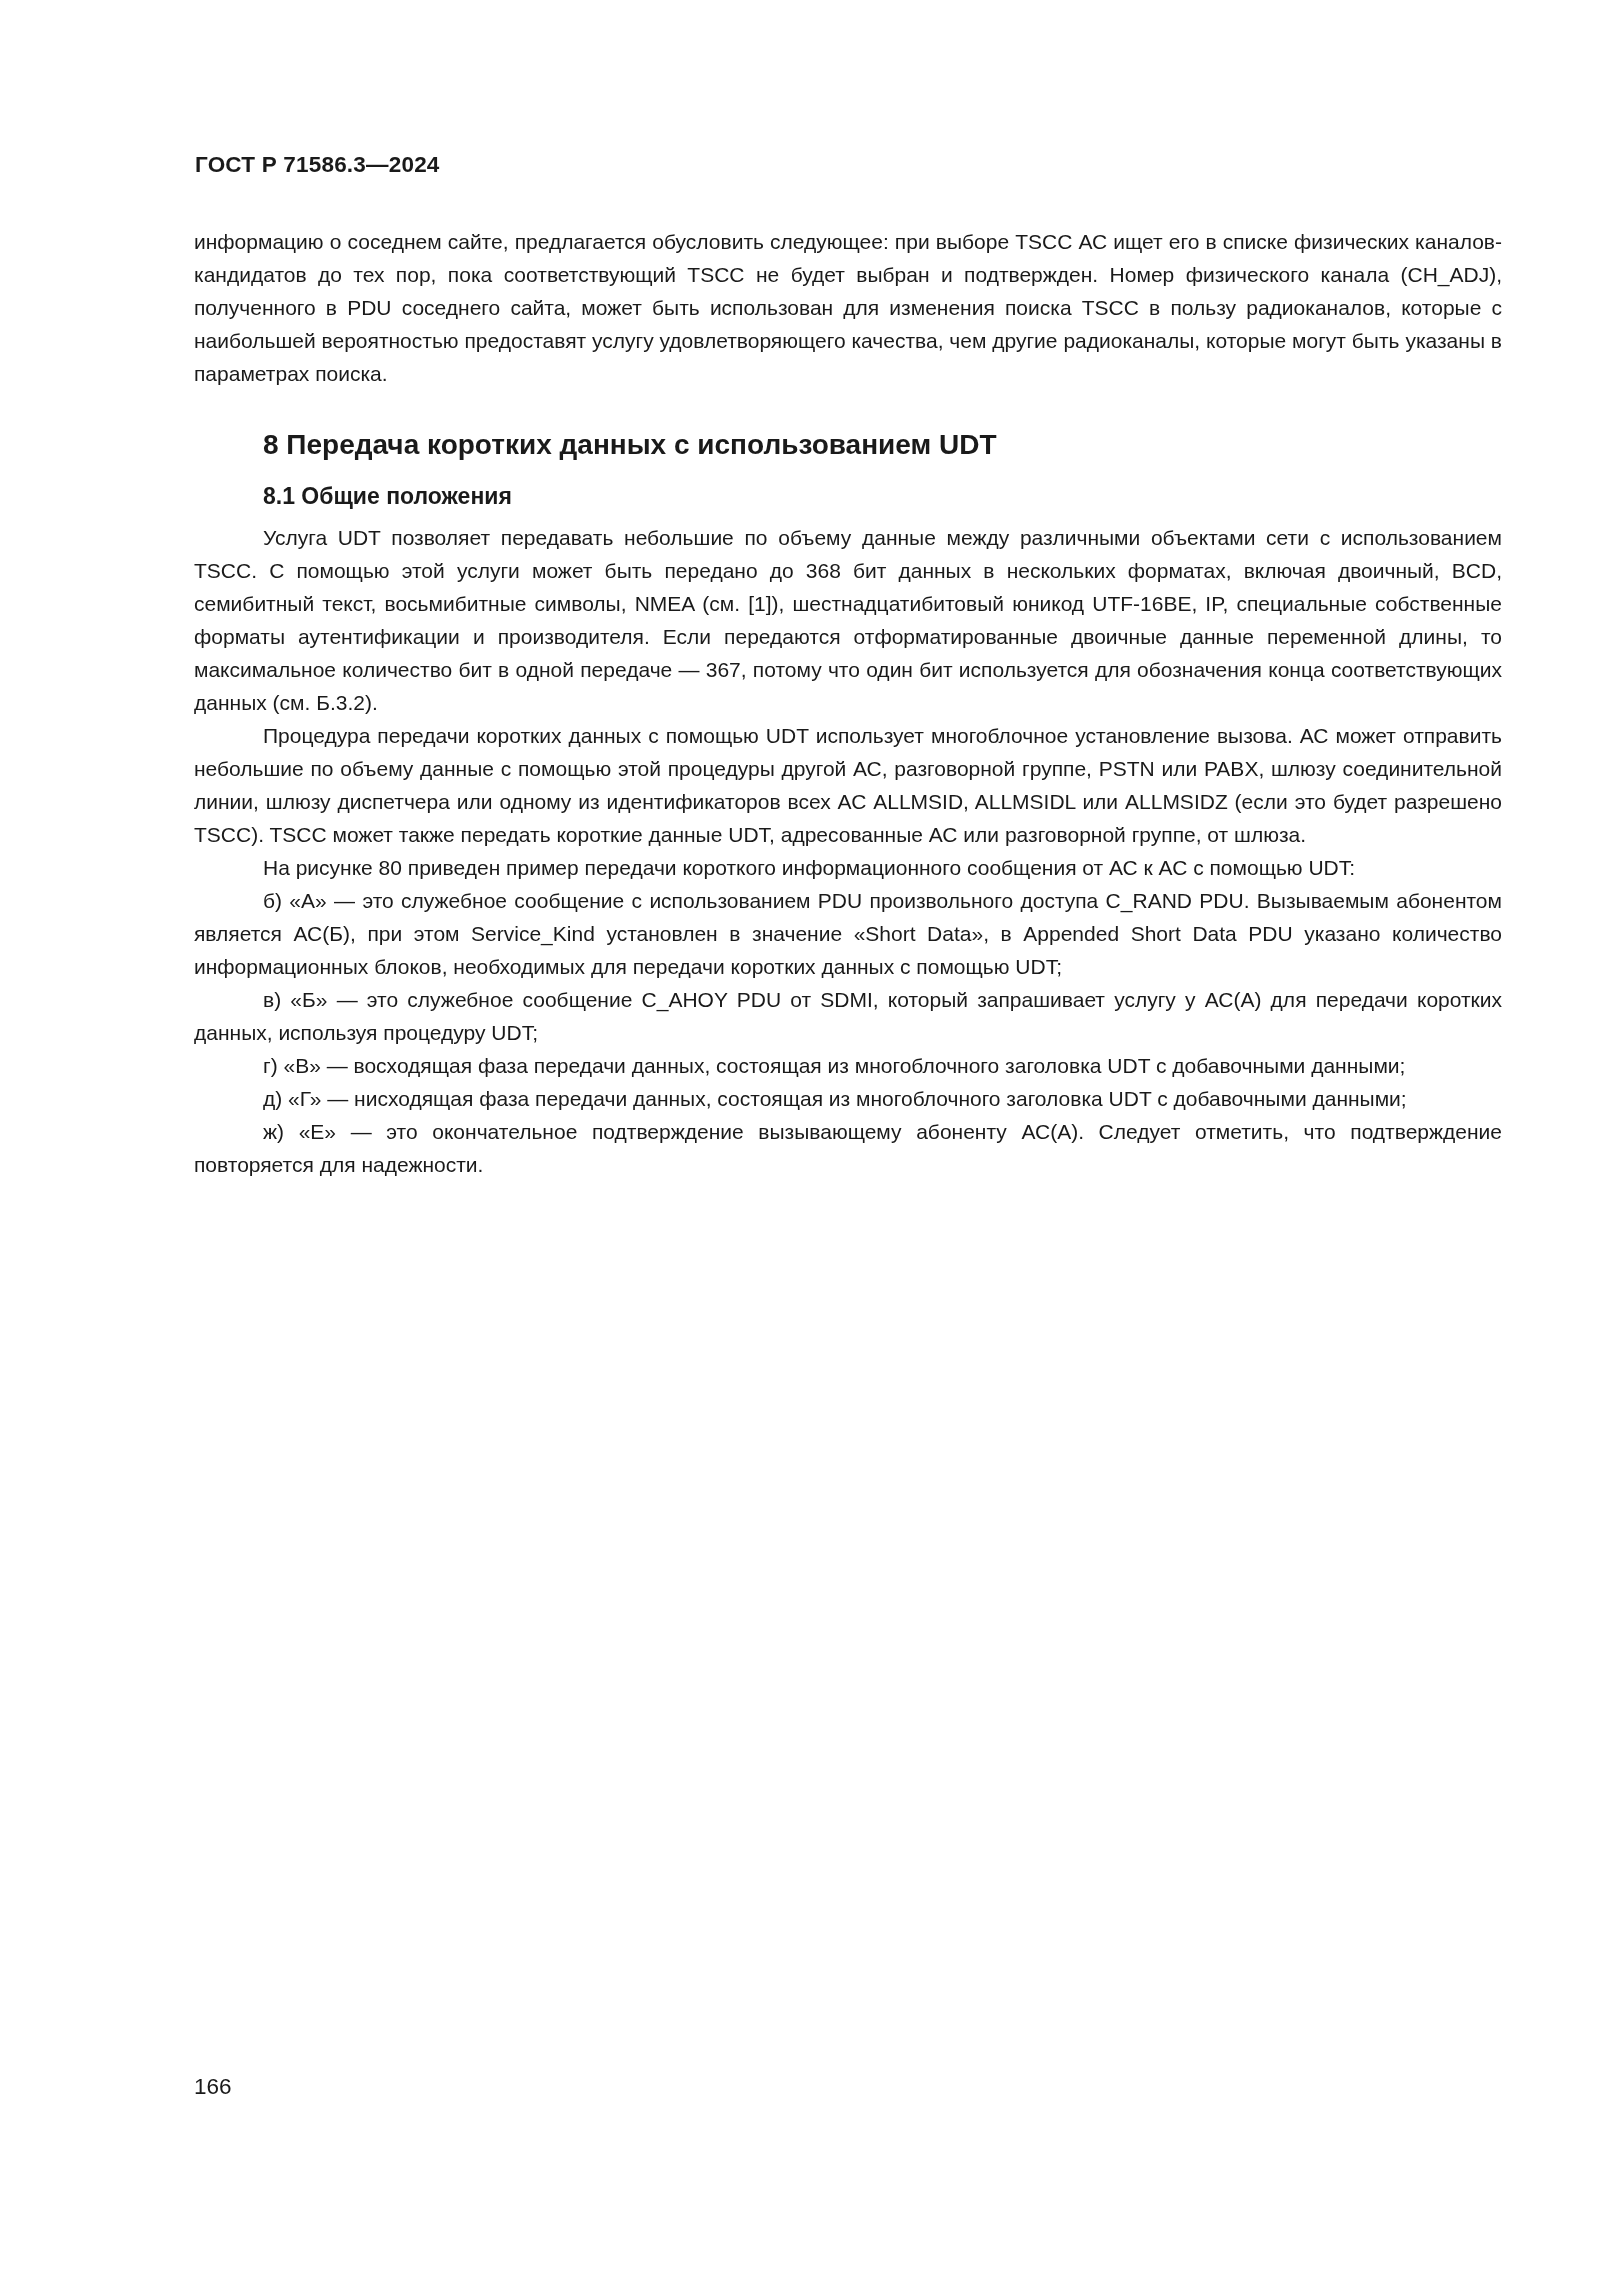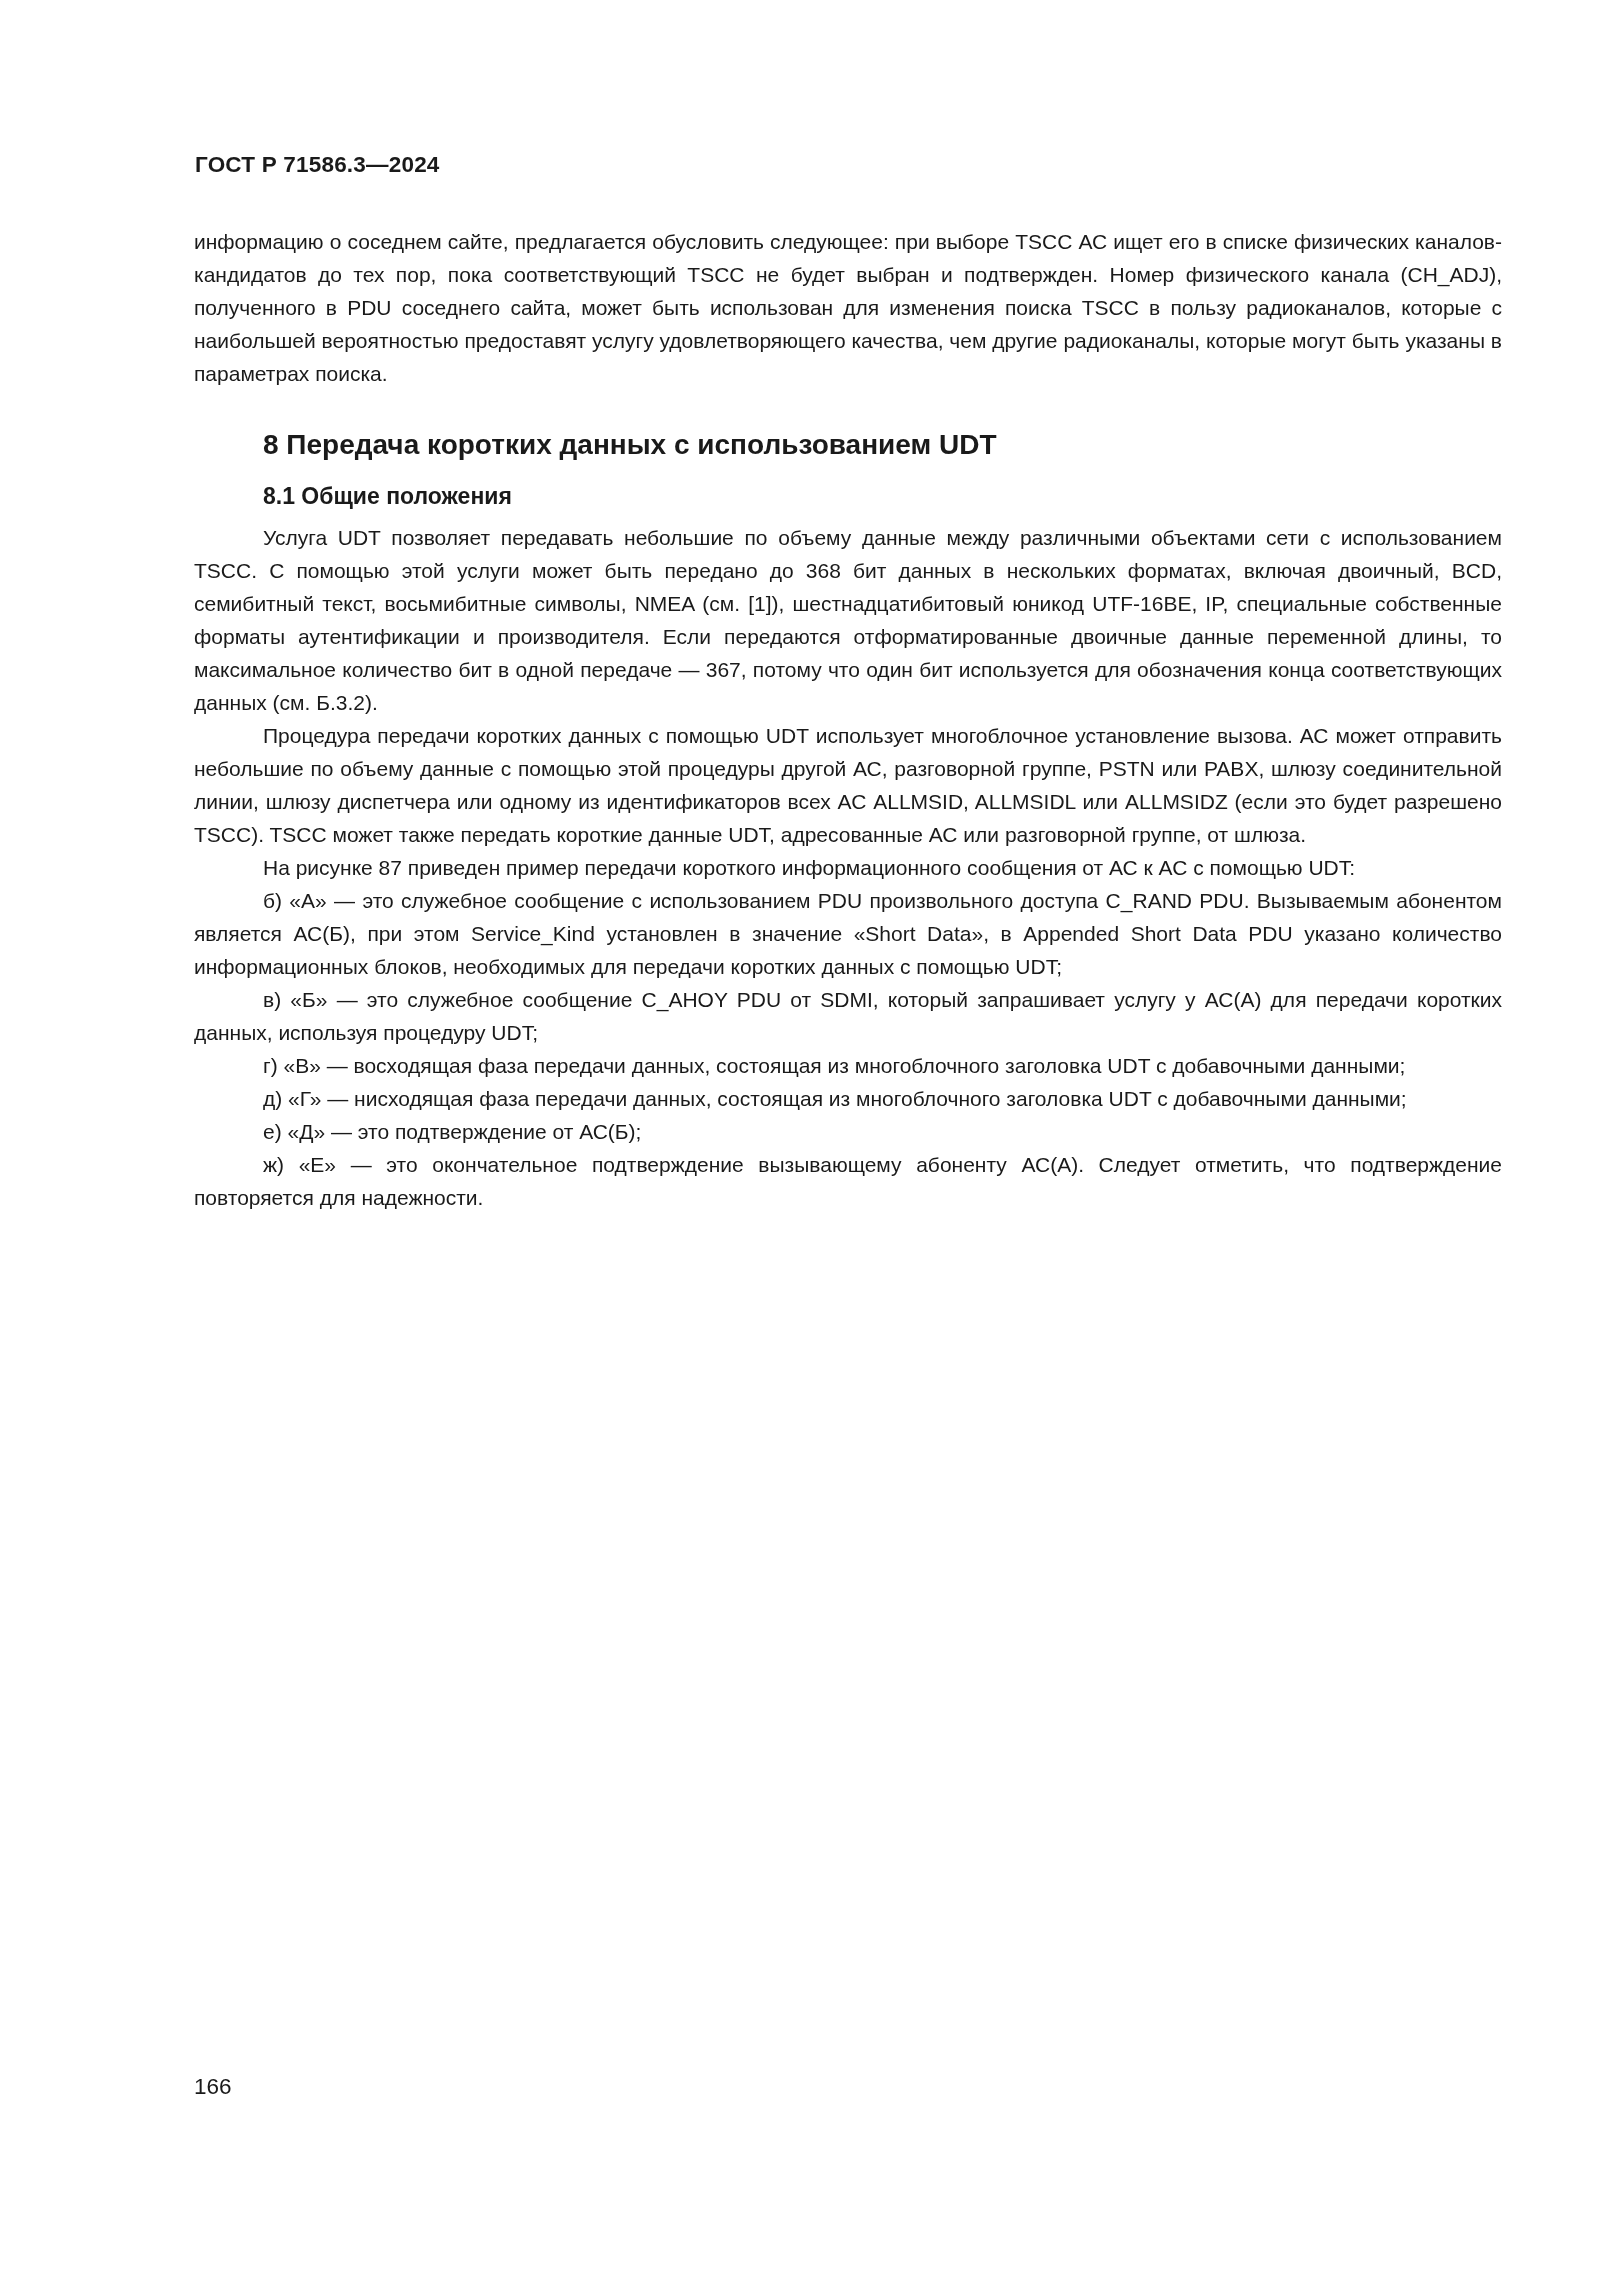--- a/index.html
+++ b/index.html
@@ -68,27 +68,26 @@
   <h1 class="page-header">ГОСТ Р 71586.3—2024</h1>
 
   <div class="content">
     <p>информацию о соседнем сайте, предлагается обусловить следующее: при выборе TSCC АС ищет его в списке физических каналов-кандидатов до тех пор, пока соответствующий TSCC не будет выбран и подтвержден. Номер физического канала (CH_ADJ), полученного в PDU соседнего сайта, может быть использован для изменения поиска TSCC в пользу радиоканалов, которые с наибольшей вероятностью предоставят услугу удовлетворяющего качества, чем другие радиоканалы, которые могут быть указаны в параметрах поиска.</p>
 
     <h2 class="section-title">8 Передача коротких данных с использованием UDT</h2>
     <h3 class="subsection-title">8.1 Общие положения</h3>
 
     <p class="indent">Услуга UDT позволяет передавать небольшие по объему данные между различными объекта­ми сети с использованием TSCC. С помощью этой услуги может быть передано до 368 бит данных в нескольких форматах, включая двоичный, BCD, семибитный текст, восьмибитные символы, NMEA (см. [1]), шестнадцатибитовый юникод UTF-16BE, IP, специальные собственные форматы аутентифи­кации и производителя. Если передаются отформатированные двоичные данные переменной длины, то максимальное количество бит в одной передаче — 367, потому что один бит используется для обо­значения конца соответствующих данных (см. Б.3.2).</p>
     <p class="indent">Процедура передачи коротких данных с помощью UDT использует многоблочное установление вызова. АС может отправить небольшие по объему данные с помощью этой процедуры другой АС, разговорной группе, PSTN или PABX, шлюзу соединительной линии, шлюзу диспетчера или одному из идентификаторов всех АС ALLMSID, ALLMSIDL или ALLMSIDZ (если это будет разрешено TSCC). TSCC может также передать короткие данные UDT, адресованные АС или разговорной группе, от шлюза.</p>
-    <p class="indent">На рисунке 87 приведен пример передачи короткого информационного сообщения от АС к АС с помощью UDT:</p>
+    <p class="indent">На рисунке 80 приведен пример передачи короткого информационного сообщения от АС к АС с помощью UDT:</p>
 
     <div>
       <p class="indent">б) «А» — это служебное сообщение с использованием PDU произвольного доступа C_RAND PDU. Вызываемым абонентом является АС(Б), при этом Service_Kind установлен в значение «Short Data», в Appended Short Data PDU указано количество информационных блоков, необходимых для передачи коротких данных с помощью UDT;</p>
       <p class="indent">в) «Б» — это служебное сообщение C_AHOY PDU от SDMI, который запрашивает услугу у АС(А) для передачи коротких данных, используя процедуру UDT;</p>
       <p class="indent">г) «В» — восходящая фаза передачи данных, состоящая из многоблочного заголовка UDT с до­бавочными данными;</p>
       <p class="indent">д) «Г» — нисходящая фаза передачи данных, состоящая из многоблочного заголовка UDT с до­бавочными данными;</p>
-      <p class="indent">е) «Д» — это подтверждение от АС(Б);</p>
       <p class="indent">ж) «Е» — это окончательное подтверждение вызывающему абоненту АС(А). Следует отметить, что подтверждение повторяется для надежности.</p>
     </div>
   </div>
 
   <div class="page-number">166</div>
 </div>
 
 
 </body></html>

